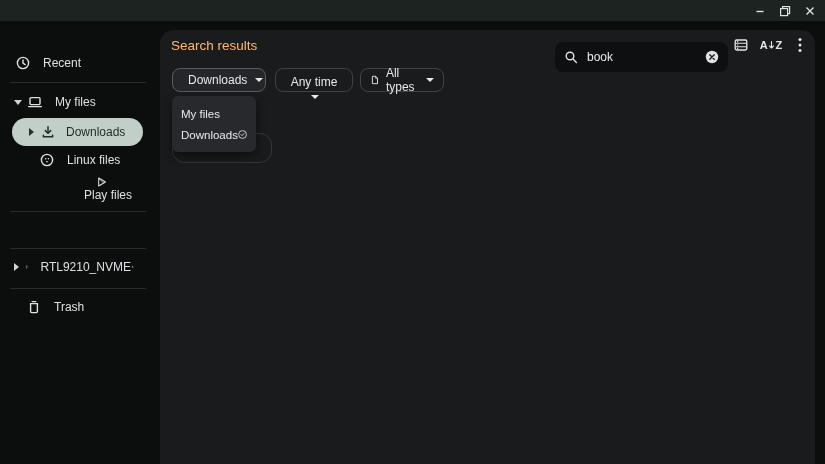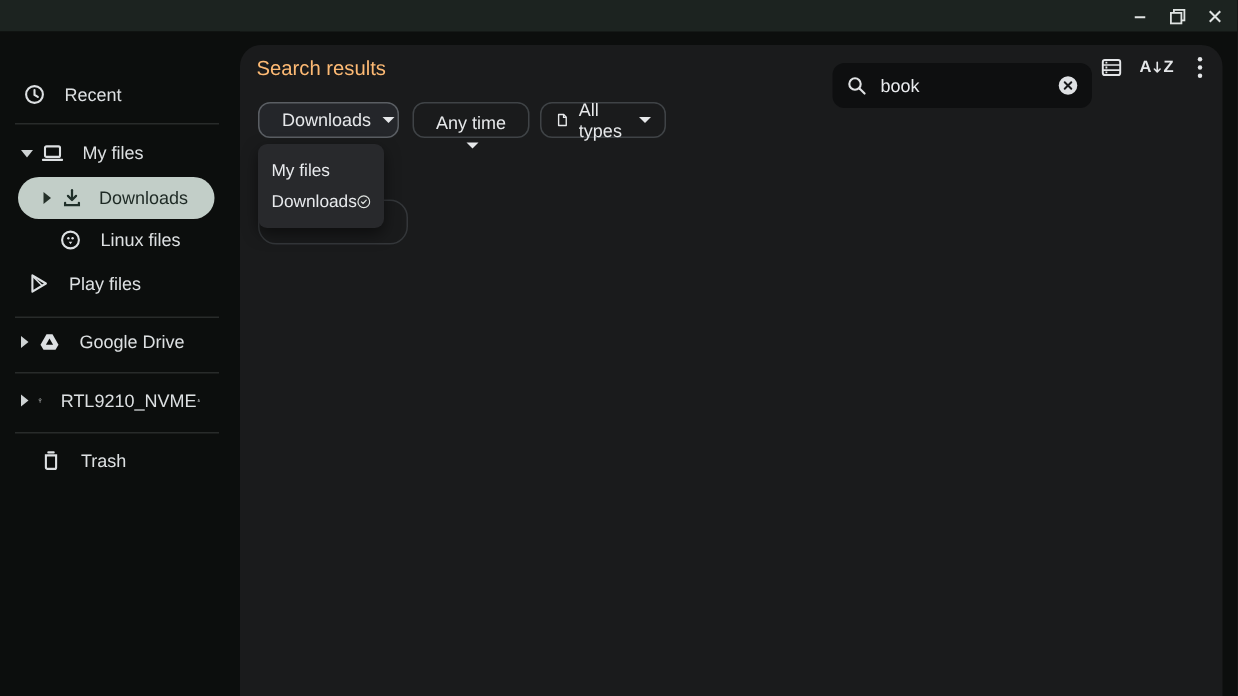--- a/index.html
+++ b/index.html
@@ -125,38 +125,30 @@
   <div class="side-row" style="top:126px;padding-left:39px;">
     <svg class="ic" width="16" height="16" viewBox="0 0 16 16">
       <circle cx="8" cy="8" r="5.6" fill="none" stroke="#dde0e2" stroke-width="1.4"></circle>
       <circle cx="6.6" cy="6.8" r="0.8" fill="#dde0e2"></circle>
       <circle cx="9.4" cy="6.8" r="0.8" fill="#dde0e2"></circle>
       <path d="M6.8 9.2h2.4L8 10.8z" fill="#dde0e2"></path>
     </svg>
     <span class="lbl">Linux files</span>
   </div>
 
-  <div class="side-row" style="top:155px;padding-left:18px;">
+  <div class="side-row" style="top:155px;padding-left:44px;flex-direction:column;">
     <svg class="ic" width="16" height="16" viewBox="0 0 16 16">
       <path d="M3.6 2.6L12.6 8l-9 5.4z" fill="none" stroke="#dde0e2" stroke-width="1.4" stroke-linejoin="round"></path>
       <path d="M3.6 2.9l6.6 6.6" stroke="#dde0e2" stroke-width="1"></path>
     </svg>
     <span class="lbl">Play files</span>
   </div>
 
   <div class="sep" style="top:190px;"></div>
 
-  <div class="side-row" style="top:194px;padding-left:14px;">
-    <span class="caret-right"></span>
-    <svg class="ic" width="16" height="16" viewBox="0 0 16 16">
-      <path d="M6 2.8h4l4 7-2 3.4H4l-2-3.4z" fill="#dde0e2"></path>
-      <path d="M8 5.6l2.4 4.2H5.6z" fill="#0c0e0d"></path>
-    </svg>
-    <span class="lbl">Google Drive</span>
-  </div>
 
   <div class="sep" style="top:227px;"></div>
 
   <div class="side-row" style="top:233px;padding-left:14px;">
     <span class="caret-right"></span>
     <svg class="ic" width="16" height="16" viewBox="0 0 16 16">
       <path d="M8 2.2v10" stroke="#dde0e2" stroke-width="1.3" stroke-linecap="round"></path>
       <path d="M8 1.2l1.4 2.2H6.6z" fill="#dde0e2"></path>
       <path d="M8 9.8L4.6 7.6V6.2" fill="none" stroke="#dde0e2" stroke-width="1.3"></path>
       <path d="M8 8.6l3.4-1.8V5.6" fill="none" stroke="#dde0e2" stroke-width="1.3"></path>

